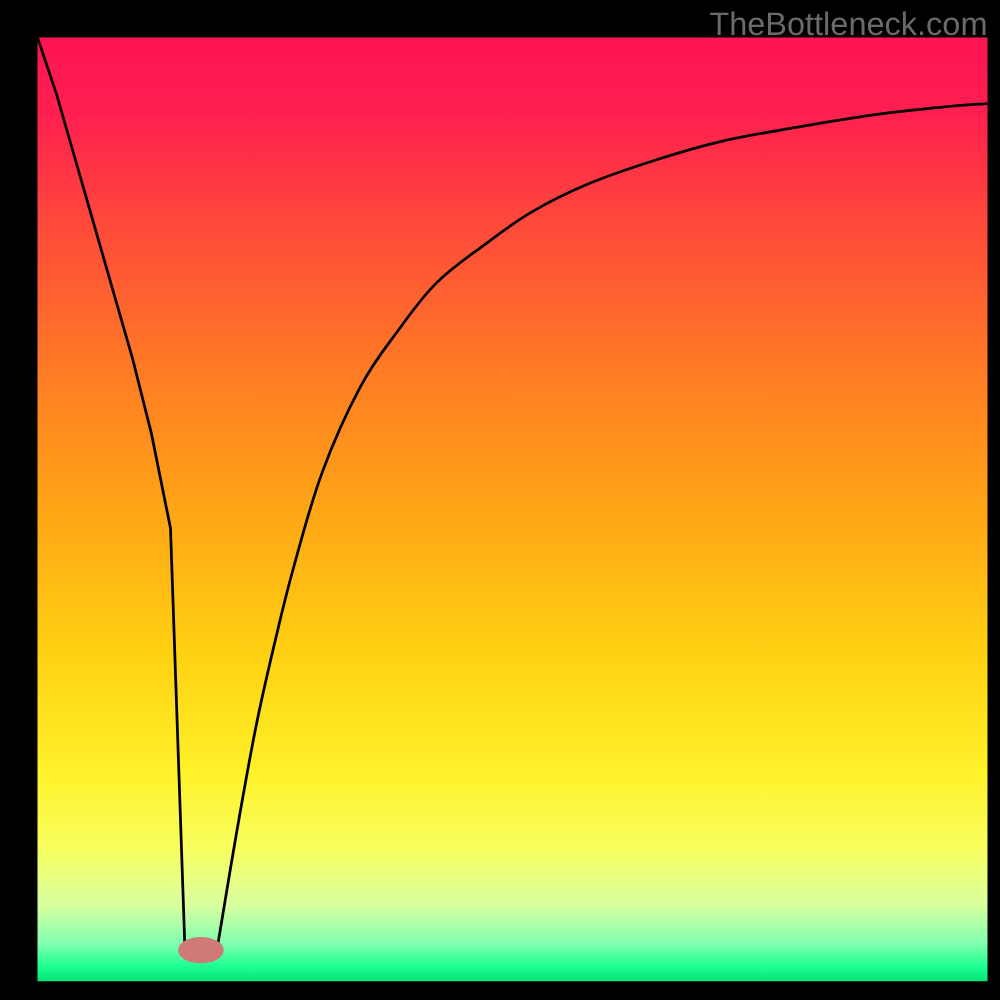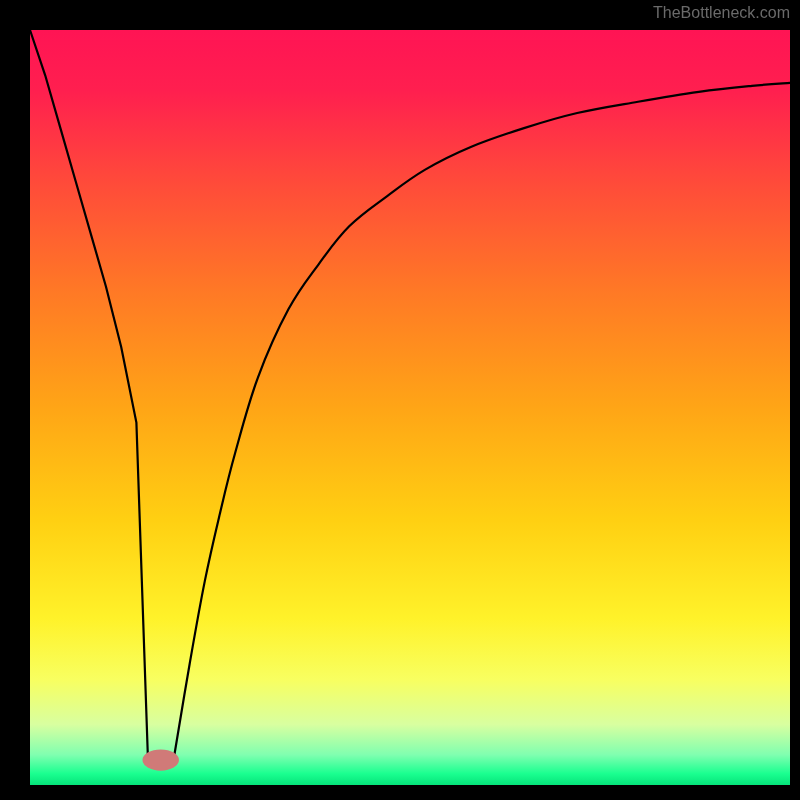--- a/index.html
+++ b/index.html
@@ -14,21 +14,21 @@
     position: relative;
     width: 800px;
     height: 800px;
     background: #000;
   }
   .watermark {
     position: absolute;
     top: 4px;
     right: 10px;
     font-family: Arial, sans-serif;
-    font-size: 16px;
+    font-size: 26px;
     color: #6a6a6a;
     letter-spacing: 0px;
     z-index: 10;
   }
   svg {
     display: block;
   }
 </style>
 </head>
 <body>

